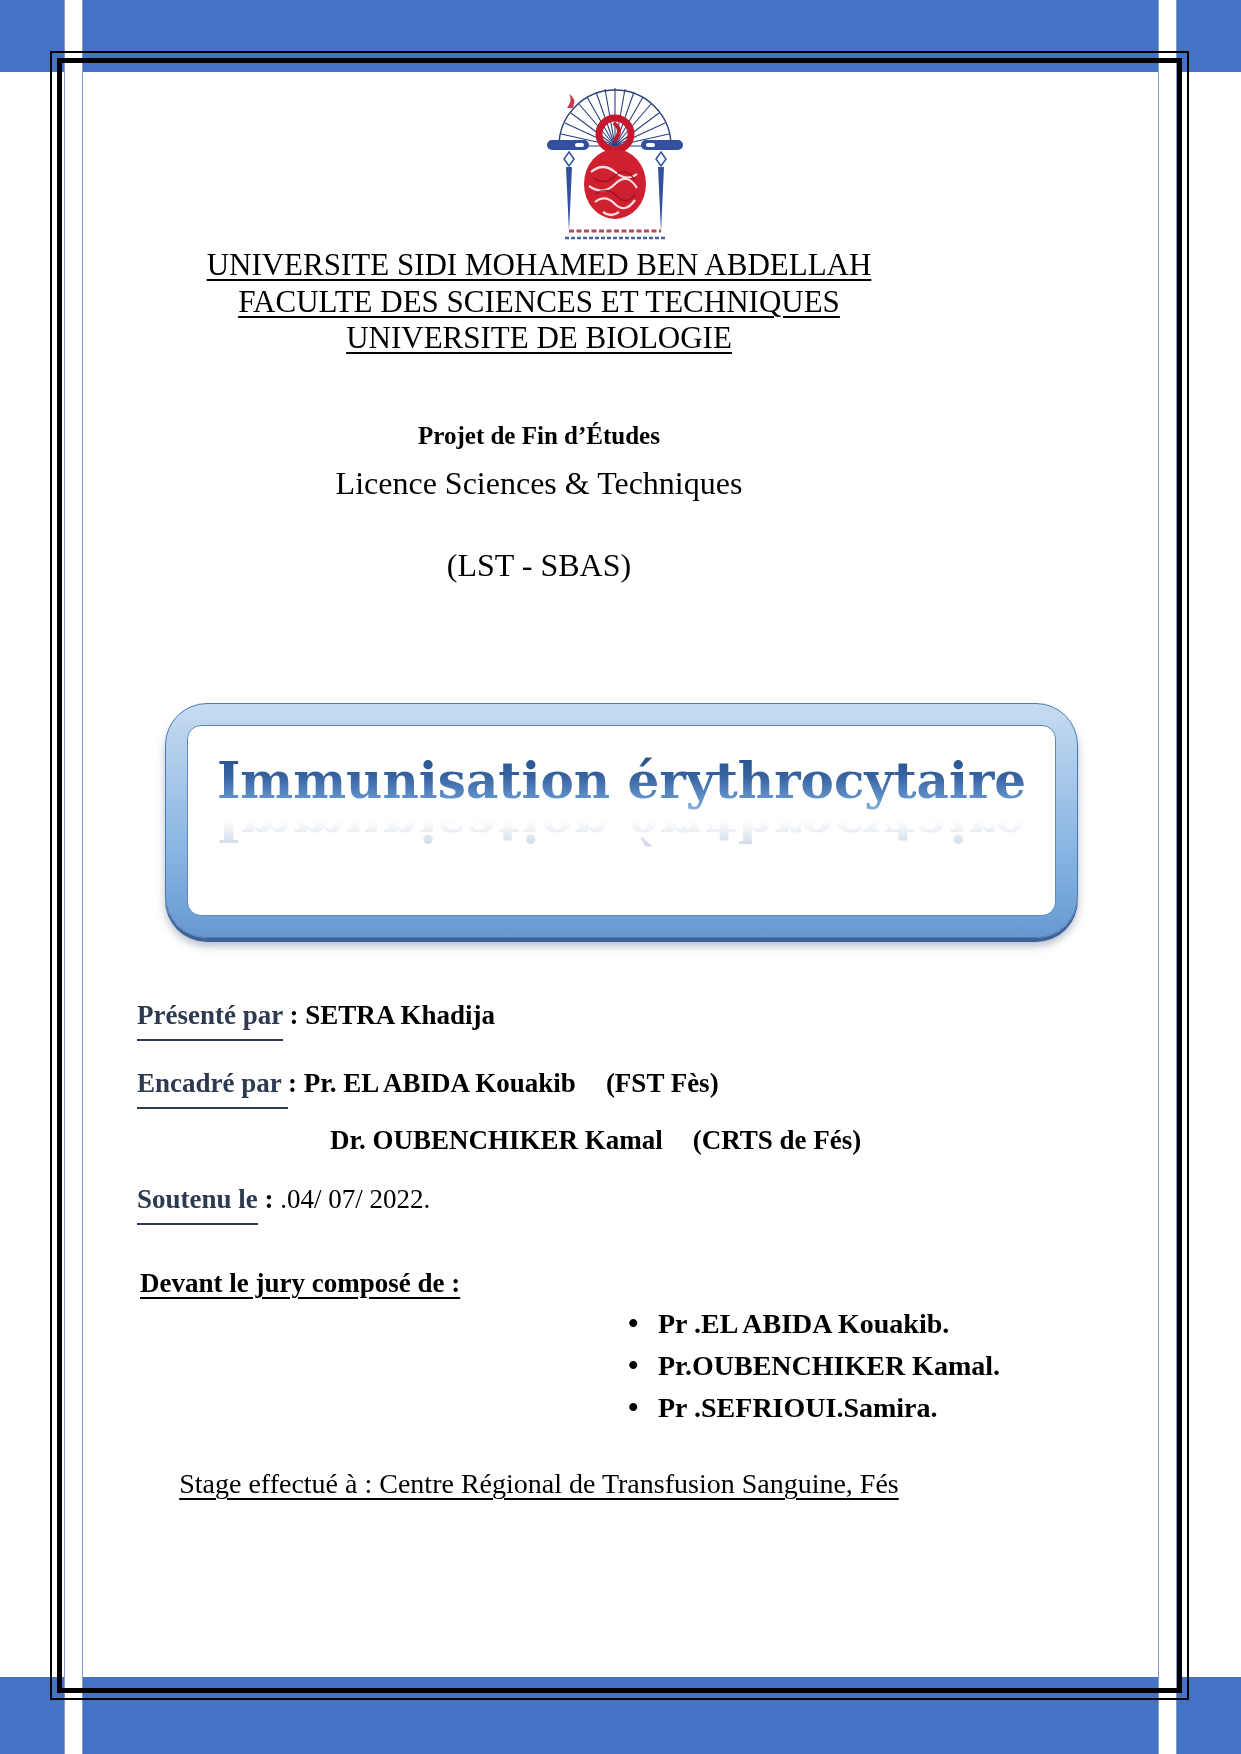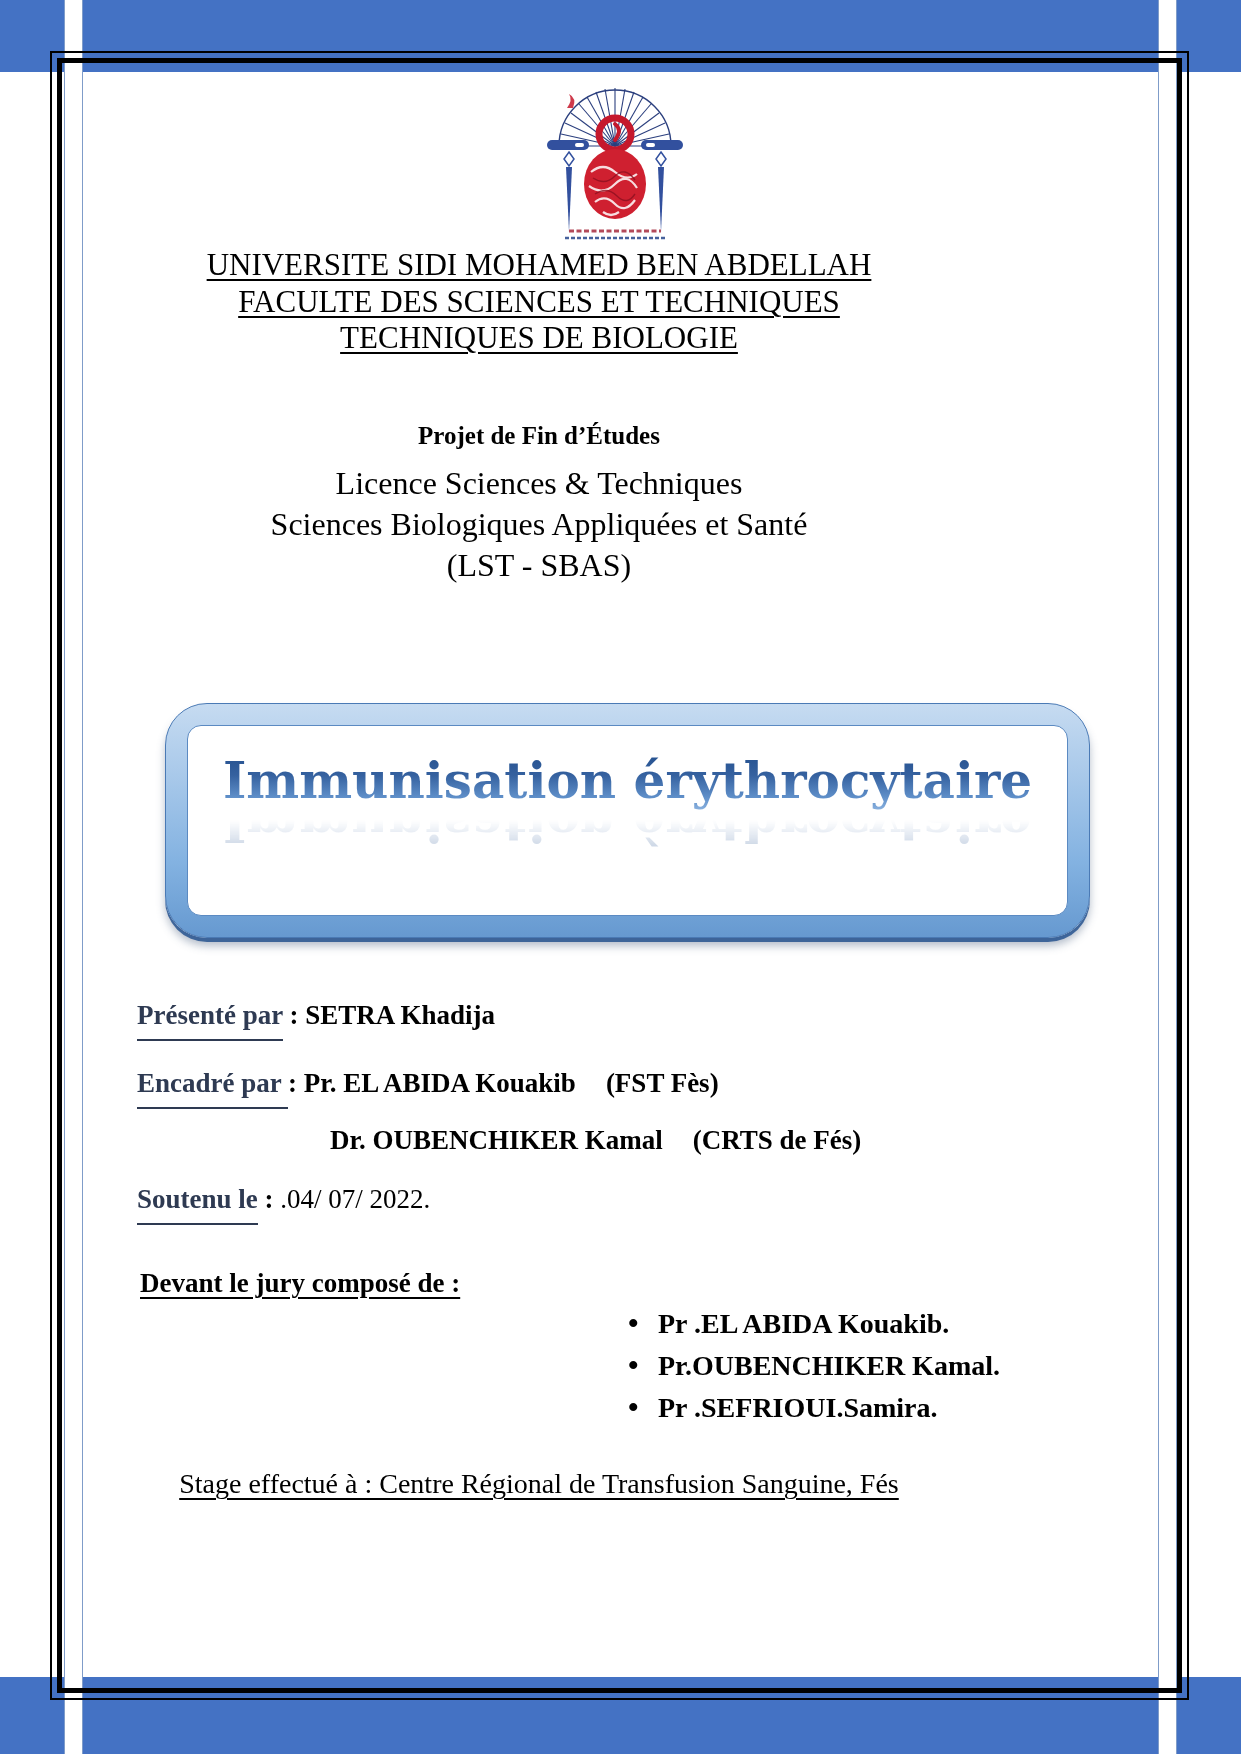--- a/index.html
+++ b/index.html
@@ -41,21 +41,20 @@
   .lic{top:465px;font-size:32px;text-decoration-thickness:2px;text-underline-offset:4px;}
   .sbio{top:506px;font-size:32px;}
   .lst{top:547px;font-size:32px;}
   
   .title-box{
     position:absolute;left:165px;top:703px;width:911px;height:233px;
     border-radius:42px;
     background:linear-gradient(180deg,#c6dbf1 0%,#a9c9ea 30%,#83b2e1 68%,#6699d0 100%);
     border:1px solid #4a7ab5;
     box-shadow:0 4px 0 rgba(39,83,143,.85), 0 8px 9px rgba(90,110,140,.45);
-    padding-left:12px;
   }
   .title-box-inner{
     position:absolute;left:21px;top:21px;right:21px;bottom:21px;
     background:#ffffff;border:1px solid #5b8ac2;border-radius:14px;
     overflow:hidden;text-align:center;
   }
   .wordart{
     font-family:"DejaVu Serif","Liberation Serif",serif;
     font-weight:bold;font-size:50px;line-height:58px;letter-spacing:0px;
     background:linear-gradient(180deg,#24508e 0%,#35619f 40%,#5f8fc9 78%,#8ab1de 100%);
@@ -151,25 +150,24 @@
         <path d="M50 114 q12 -8 22 2 t18 -2"></path>
       </g>
 
       <line x1="24" y1="151" x2="116" y2="151" stroke="#b34a5a" stroke-width="3.2" stroke-dasharray="5 2.5"></line>
       <line x1="20" y1="158" x2="120" y2="158" stroke="#46619c" stroke-width="2.6" stroke-dasharray="4 2"></line>
     </svg>
   </div>
 
   <div class="cline uni u1">UNIVERSITE SIDI MOHAMED BEN ABDELLAH</div>
   <div class="cline uni u2">FACULTE DES SCIENCES ET TECHNIQUES</div>
-  <div class="cline uni u3">TECHNIQUES DE BIOLOGIE</div>
+  <div class="cline uni u3">UNIVERSITE DE BIOLOGIE</div>
 
   <div class="cline projet">Projet de Fin d’Études</div>
   <div class="cline lic">Licence Sciences &amp; Techniques</div>
-  <div class="cline sbio">Sciences Biologiques Appliquées et Santé</div>
   <div class="cline lst">(LST - SBAS)</div>
 
   <div class="title-box">
     <div class="title-box-inner">
       <div class="wordart title-main">Immunisation érythrocytaire</div>
       <div class="wordart title-mirror">Immunisation érythrocytaire</div>
     </div>
   </div>
 
   <div class="row r-presente">

